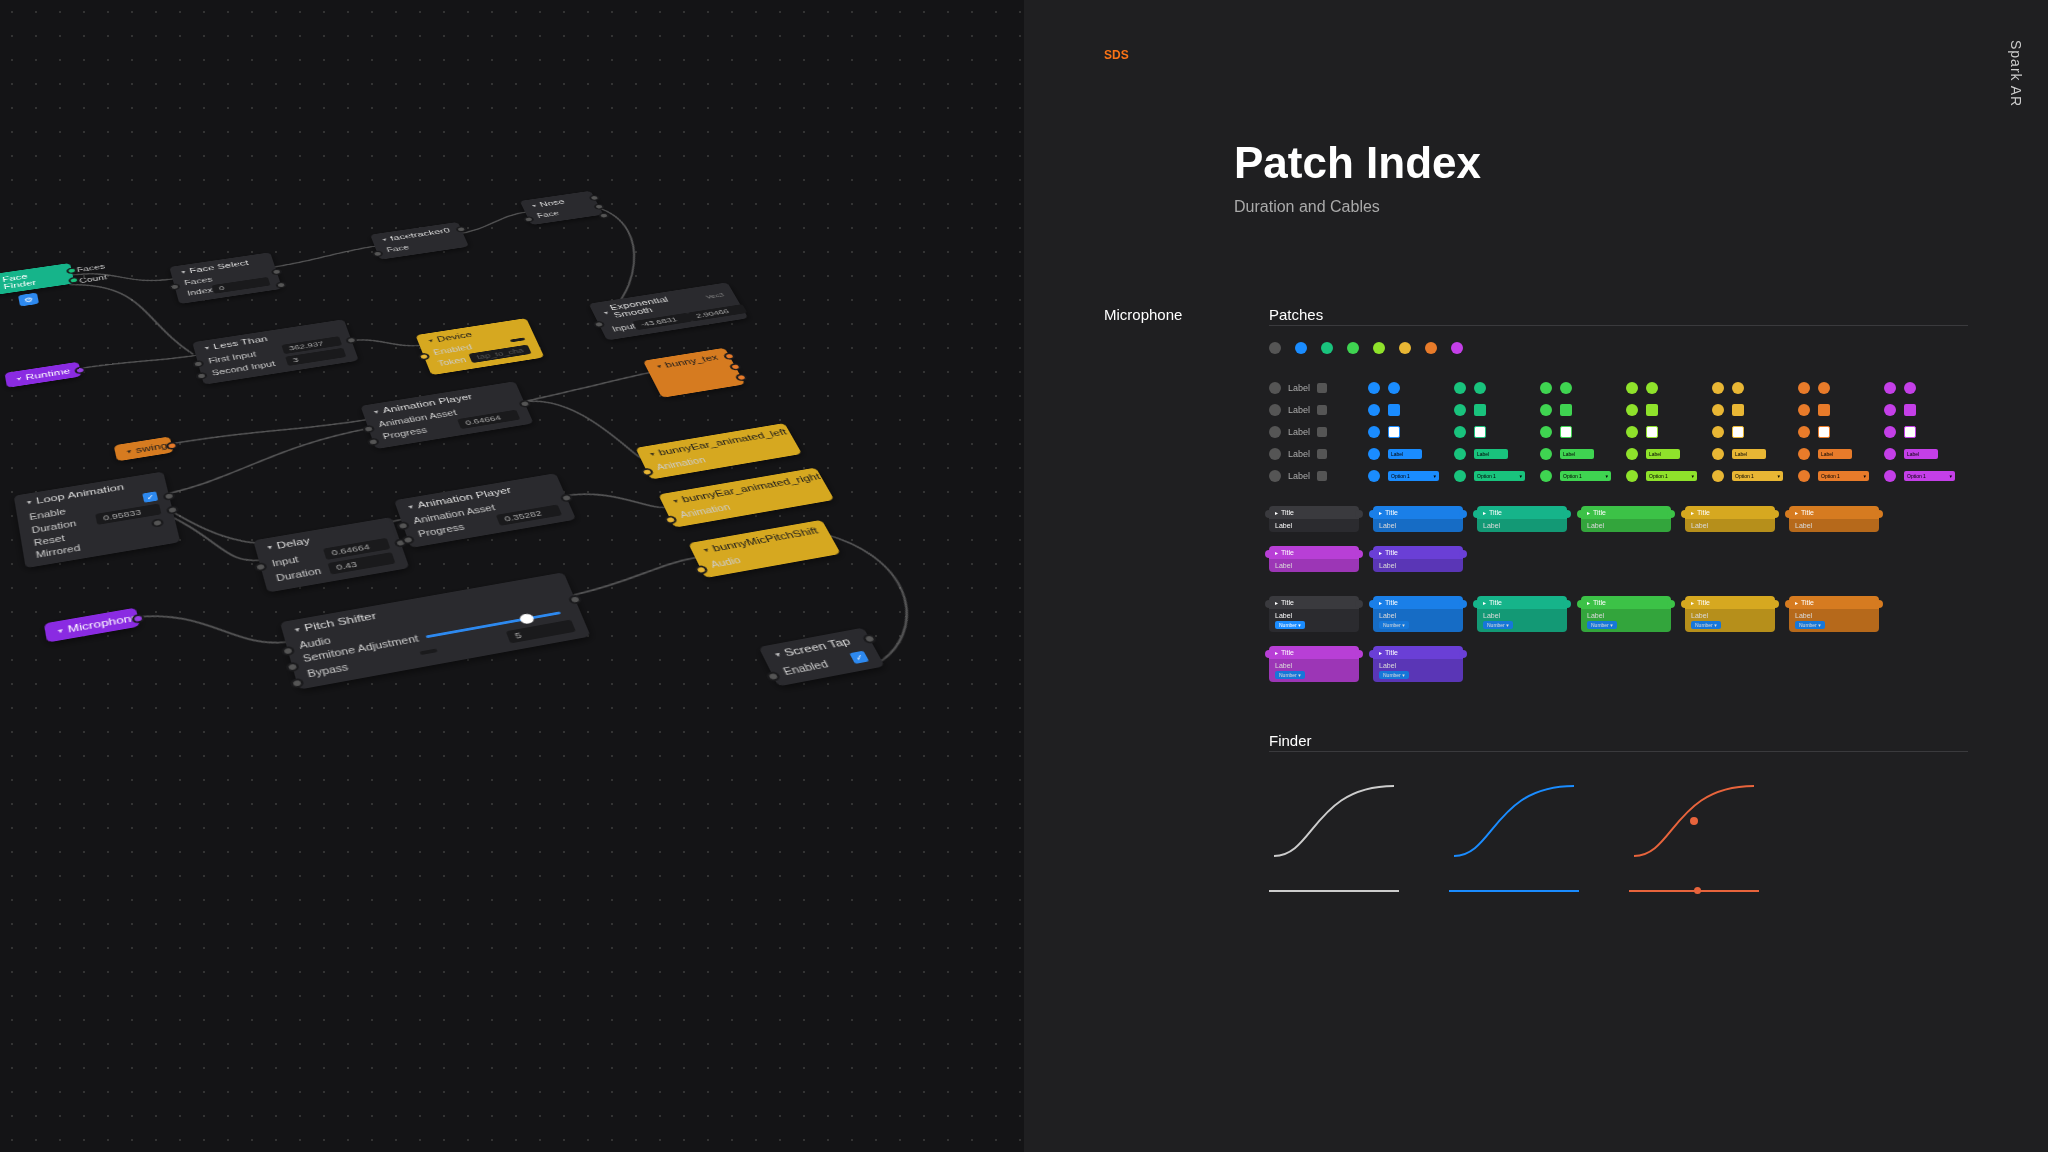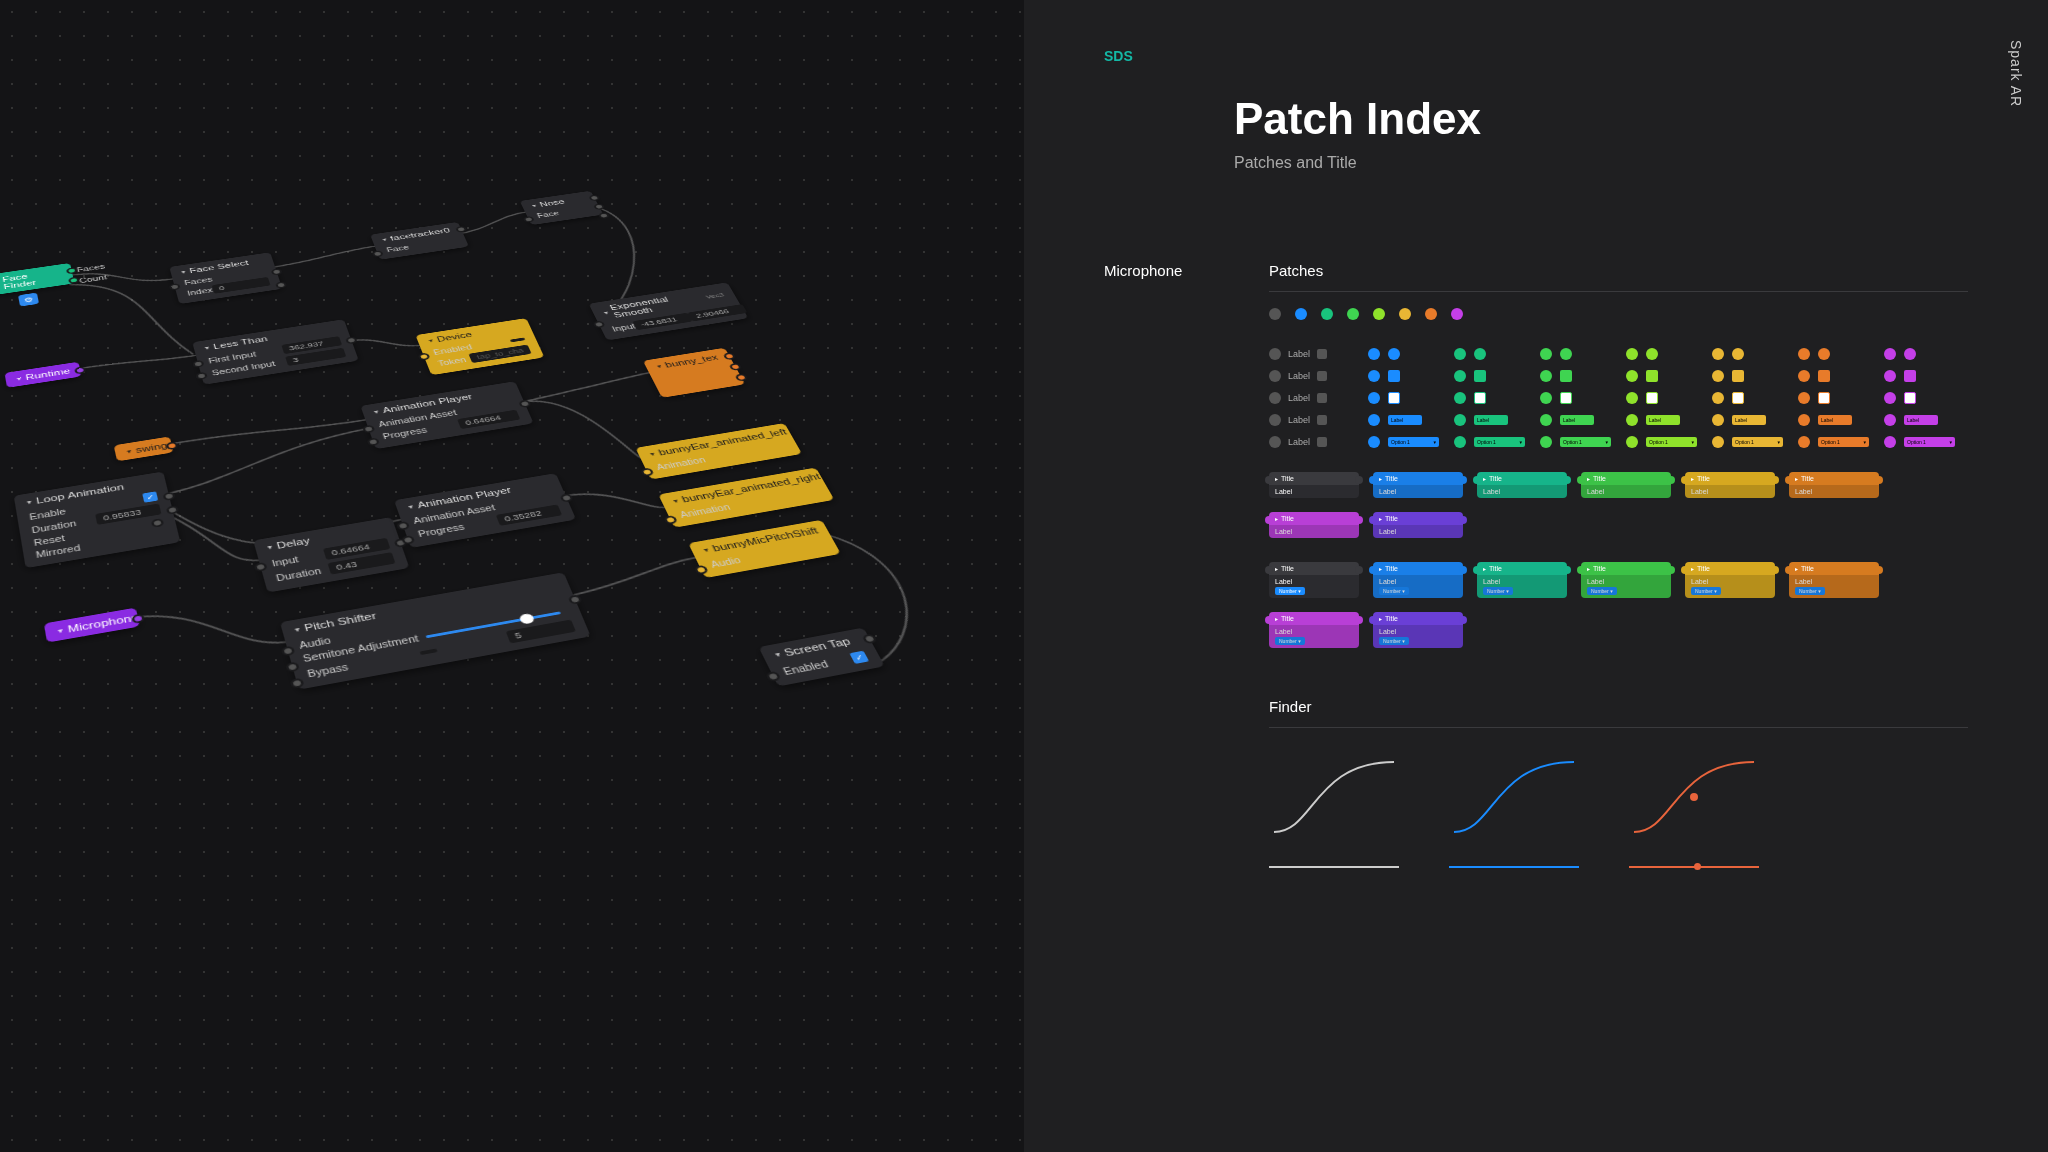--- a/index.html
+++ b/index.html
@@ -1,26 +1,26 @@
 <!DOCTYPE html>
 <html><head>
 <meta charset="utf-8">
 <style>
 *{margin:0;padding:0;box-sizing:border-box;font-family:-apple-system,BlinkMacSystemFont,"Segoe UI",Helvetica,Arial,sans-serif}
 body{width:2048px;height:1152px;background:#1a1a1c;color:#e5e5e5;overflow:hidden;position:relative}
 .left-pane{position:absolute;left:0;top:0;width:1024px;height:1152px;background:#141416;background-image:radial-gradient(#333 1px,transparent 1px);background-size:24px 24px;overflow:hidden}
 .right-pane{position:absolute;left:1024px;top:0;width:1024px;height:1152px;background:#1f1f21;padding:48px 80px}
 .brand{position:absolute;right:24px;top:40px;writing-mode:vertical-rl;font-size:14px;color:#ccc;letter-spacing:1px}
-.sds{font-size:14px;color:#14b8a6;font-weight:600;margin-bottom:30px}
+.sds{font-size:12px;color:#f97316;font-weight:600;margin-bottom:76px}
 .title{font-size:44px;font-weight:600;color:#fff;margin-bottom:10px;margin-left:130px}
 .subtitle{font-size:16px;color:#aaa;margin-left:130px;margin-bottom:90px}
 .layout{display:flex;gap:50px}
 .nav{width:115px;font-size:15px;color:#fff}
 .content{flex:1}
-.section-head{font-size:15px;color:#fff;margin-bottom:16px;border-bottom:1px solid #3a3a3d;padding-bottom:12px}
+.section-head{font-size:15px;color:#fff;margin-bottom:16px;border-bottom:1px solid #3a3a3d;padding-bottom:2px}
 
 .swatch-row{display:flex;gap:14px;margin-bottom:10px;align-items:center}
 .dot{width:12px;height:12px;border-radius:50%}
 .sq{width:12px;height:12px;border-radius:2px}
 .lab{display:flex;align-items:center;gap:7px;width:85px;font-size:9px;color:#aaa}
 .lab .sq{width:10px;height:10px}
 .chip{width:34px;height:10px;border-radius:2px;display:flex;align-items:center;padding-left:3px;font-size:5px;color:#000}
 .opt{width:51px;height:10px;border-radius:2px;font-size:5px;color:#000;display:flex;align-items:center;padding:0 3px;gap:3px}
 .opt::after{content:"▾";font-size:5px;margin-left:auto;color:#000}
 
@@ -336,21 +336,21 @@
     <div class="port" style="left:-5px;top:28px"></div>
     <div class="port" style="right:-5px;top:8px"></div>
   </div>
  </div>
 </div>
 
 <div class="right-pane">
   <div class="brand">Spark AR</div>
   <div class="sds">SDS</div>
   <h1 class="title">Patch Index</h1>
-  <div class="subtitle">Patches and Title</div>
+  <div class="subtitle">Duration and Cables</div>
 
   <div class="layout">
     <div class="nav">Microphone</div>
     <div class="content">
       <div class="section-head">Patches</div>
 
       <div class="swatch-row" id="dot-row">
           <div class="dot" style="background: rgb(85, 85, 85);"></div>
           <div class="dot" style="background: rgb(26, 140, 255);"></div>
           <div class="dot" style="background: rgb(25, 195, 125);"></div>

